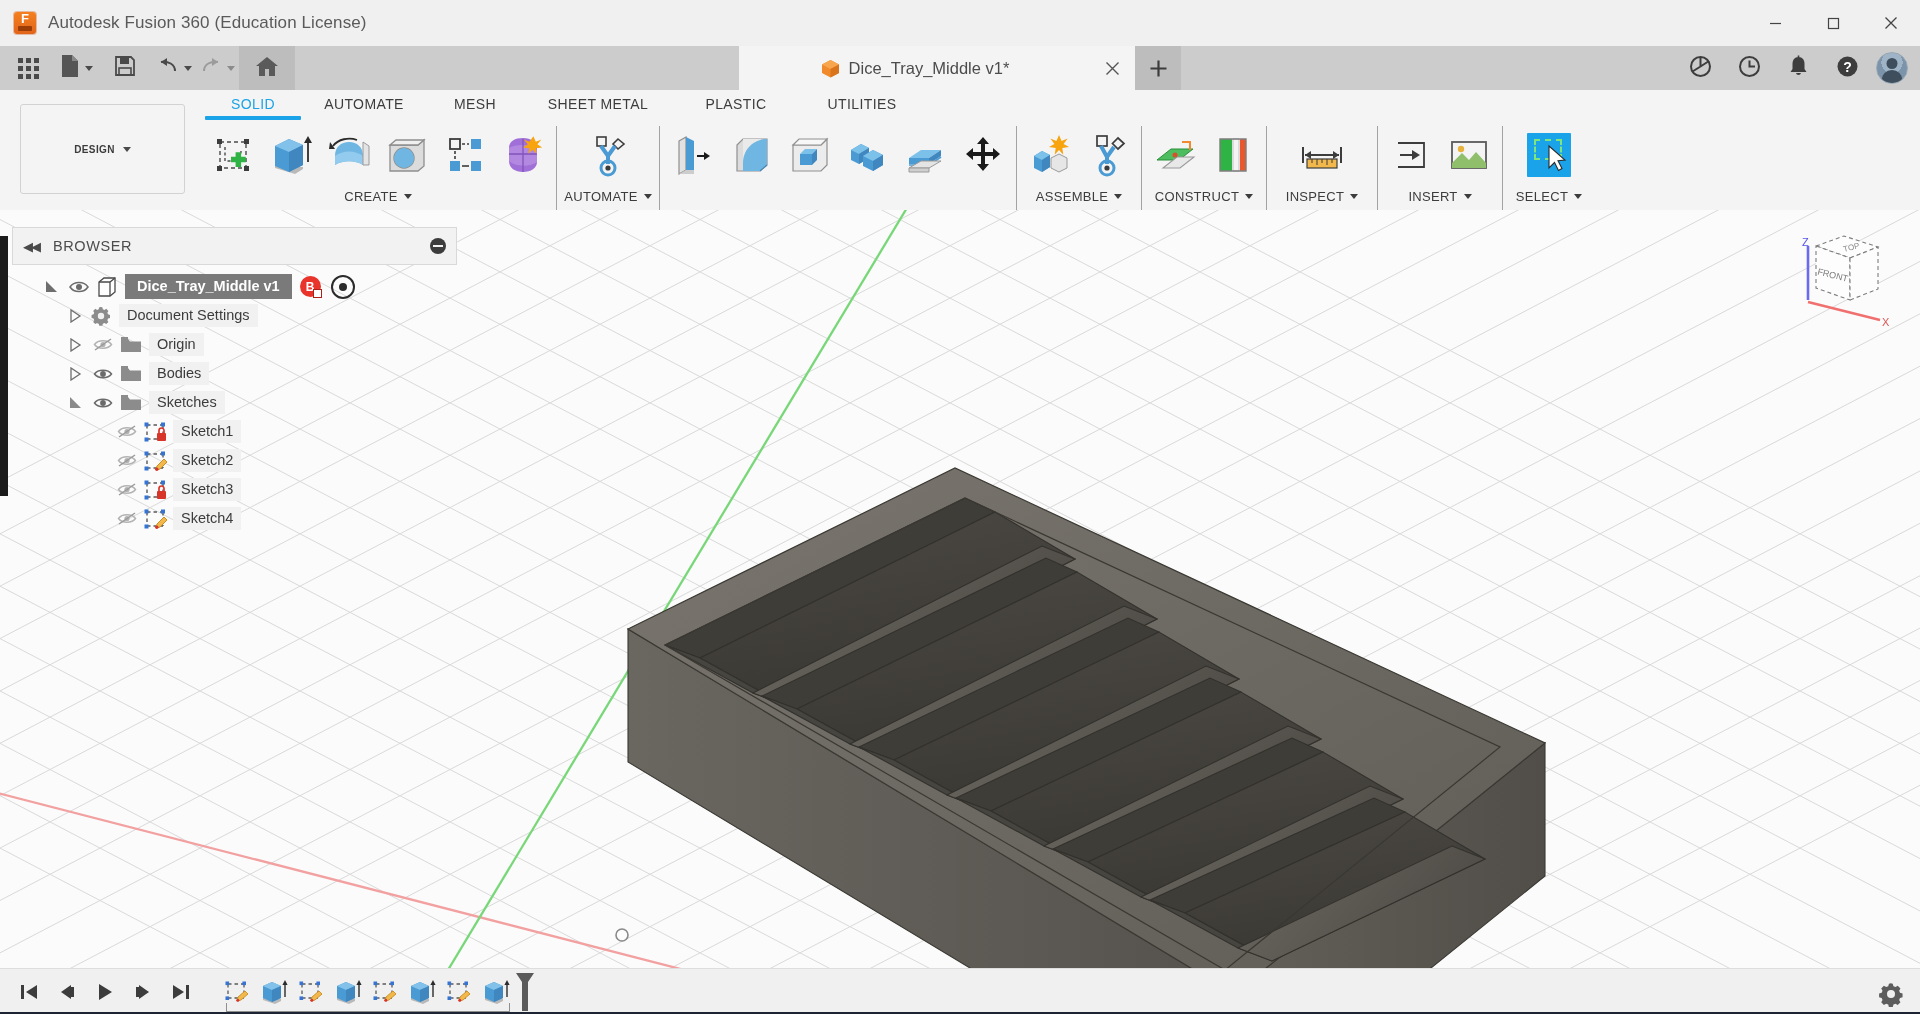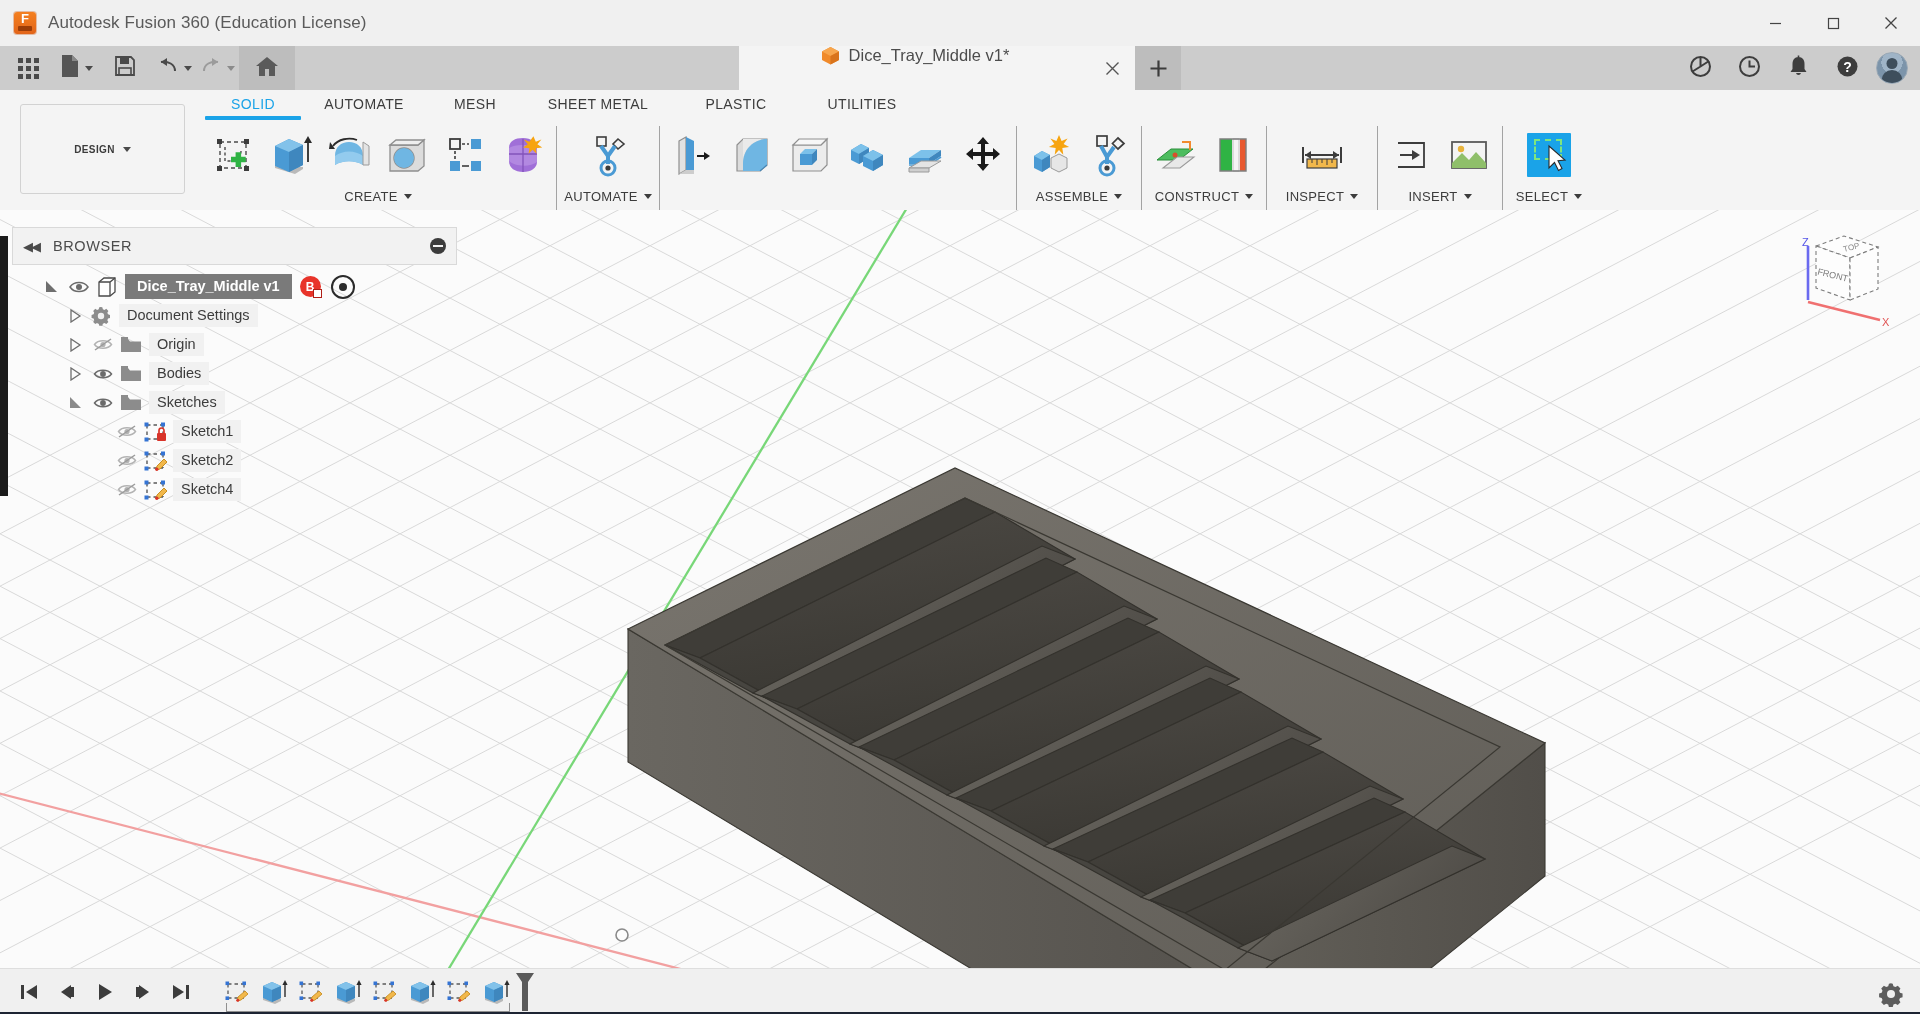--- a/index.html
+++ b/index.html
@@ -46,21 +46,21 @@
   .qab.home{background:#bdbdbd;}
   .qab-split{display:flex;align-items:center;height:44px;padding:0 4px;}
   .caret{width:0;height:0;border-left:4px solid transparent;border-right:4px solid transparent;border-top:5px solid #4a4a4a;margin-left:5px;}
   .caret.light{border-top-color:#8b8b8b;}
   .grid-icon{display:grid;grid-template-columns:repeat(3,5px);grid-gap:3px;}
   .grid-icon i{width:5px;height:5px;background:#4a4a4a;display:block;}
 
   
   .doctabs{position:absolute;left:0;top:46px;width:1920px;height:44px;display:flex;align-items:flex-end;justify-content:center;pointer-events:none;}
   .doctab{
-    pointer-events:auto;height:44px;background:#f4f4f4;display:flex;align-items:flex-start;
+    pointer-events:auto;height:44px;background:#f4f4f4;display:flex;align-items:center;
     padding:0 14px 0 16px;min-width:320px;justify-content:center;position:relative;
   }
   .doctab .cube{
     width:19px;height:19px;margin-right:9px;position:relative;flex:none;
   }
   .doctab .doclabel{font-size:16.5px;color:#4c4c4c;white-space:nowrap;}
   .tabclose{
     pointer-events:auto;width:46px;height:44px;display:flex;align-items:center;justify-content:center;
     color:#555;background:#f4f4f4;
   }
@@ -938,20 +938,41 @@
               <rect x="1.5" y="1.5" width="4" height="4" fill="#3574d4"></rect>
                 <rect x="18" y="1.5" width="4" height="4" fill="#3574d4"></rect>
               <rect x="1.5" y="16.5" width="4" height="4" fill="#3574d4"></rect>
               <path d="M13 20 l1 -4 l7 -7 l3 3 l-7 7 Z" fill="#f2b84b" stroke="#c88f22" stroke-width="1"></path>
               <circle cx="13.8" cy="19.2" r="1.7" fill="#d9342a"></circle>
             </svg>
           </span>
           <span class="tlabel">Sketch2</span>
         </div>
 
+        <div class="tnode">
+          <span class="indent" style="width:100px;"></span>
+          <span class="eye">
+            <svg width="21" height="15" viewBox="0 0 21 15">
+                <path d="M1.5 7.5 C5 2.5 15 2.5 18.5 7.5 C15 12.5 5 12.5 1.5 7.5 Z" fill="none" stroke="#b3b3b3" stroke-width="1.5"></path>
+                <circle cx="10" cy="7.5" r="2.6" fill="#b3b3b3"></circle>
+                <path d="M2 13 L18 2" stroke="#9a9a9a" stroke-width="1.5"></path>
+              </svg>
+          </span>
+          <span class="ficon">
+            <svg width="24" height="22" viewBox="0 0 24 22">
+              <path d="M4 4 h16 M4 4 v14 M4 18 h16 M20 4 v14" fill="none" stroke="#5a5a5a" stroke-width="1.4" stroke-dasharray="3.5 3"></path>
+              <rect x="1.5" y="1.5" width="4" height="4" fill="#3574d4"></rect>
+                <rect x="18" y="1.5" width="4" height="4" fill="#3574d4"></rect>
+              <rect x="1.5" y="16.5" width="4" height="4" fill="#3574d4"></rect>
+              <rect x="14" y="12" width="9" height="8" rx="1" fill="#d9342a"></rect>
+              <path d="M16 12 v-2.5 a2.5 2.5 0 0 1 5 0 V12" fill="none" stroke="#d9342a" stroke-width="1.7"></path>
+            </svg>
+          </span>
+          <span class="tlabel">Sketch3</span>
+        </div>
 
         <div class="tnode">
           <span class="indent" style="width:100px;"></span>
           <span class="eye">
             <svg width="21" height="15" viewBox="0 0 21 15">
                 <path d="M1.5 7.5 C5 2.5 15 2.5 18.5 7.5 C15 12.5 5 12.5 1.5 7.5 Z" fill="none" stroke="#b3b3b3" stroke-width="1.5"></path>
                 <circle cx="10" cy="7.5" r="2.6" fill="#b3b3b3"></circle>
                 <path d="M2 13 L18 2" stroke="#9a9a9a" stroke-width="1.5"></path>
               </svg>
           </span>

